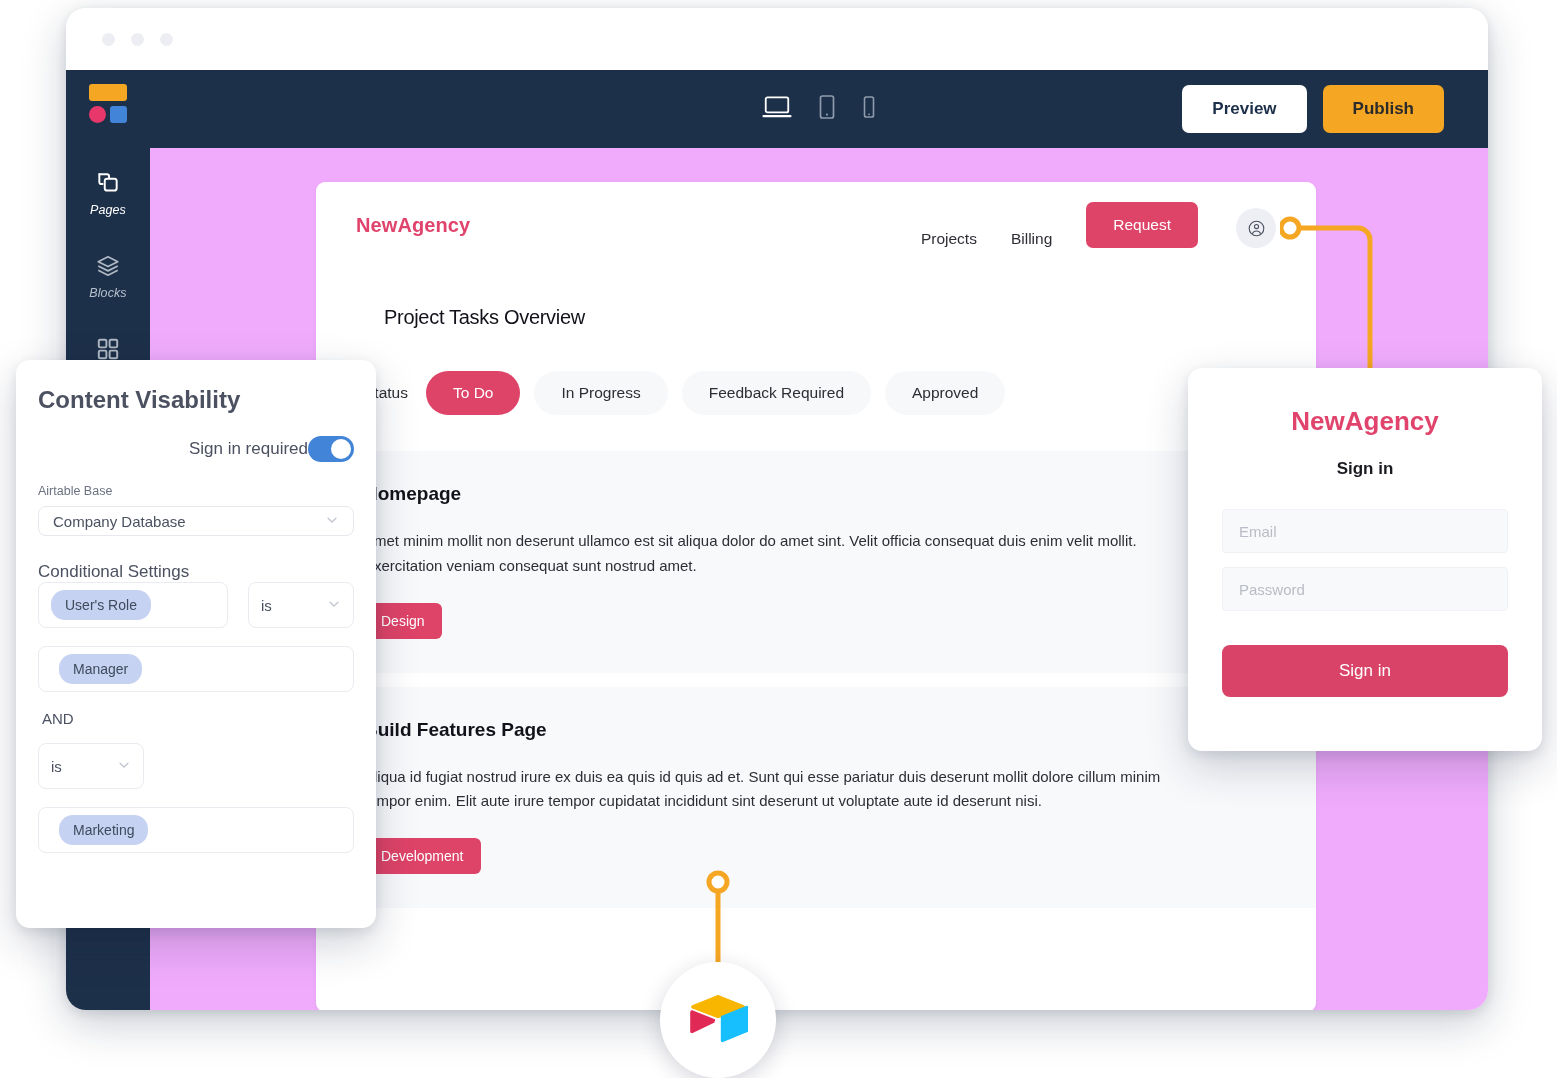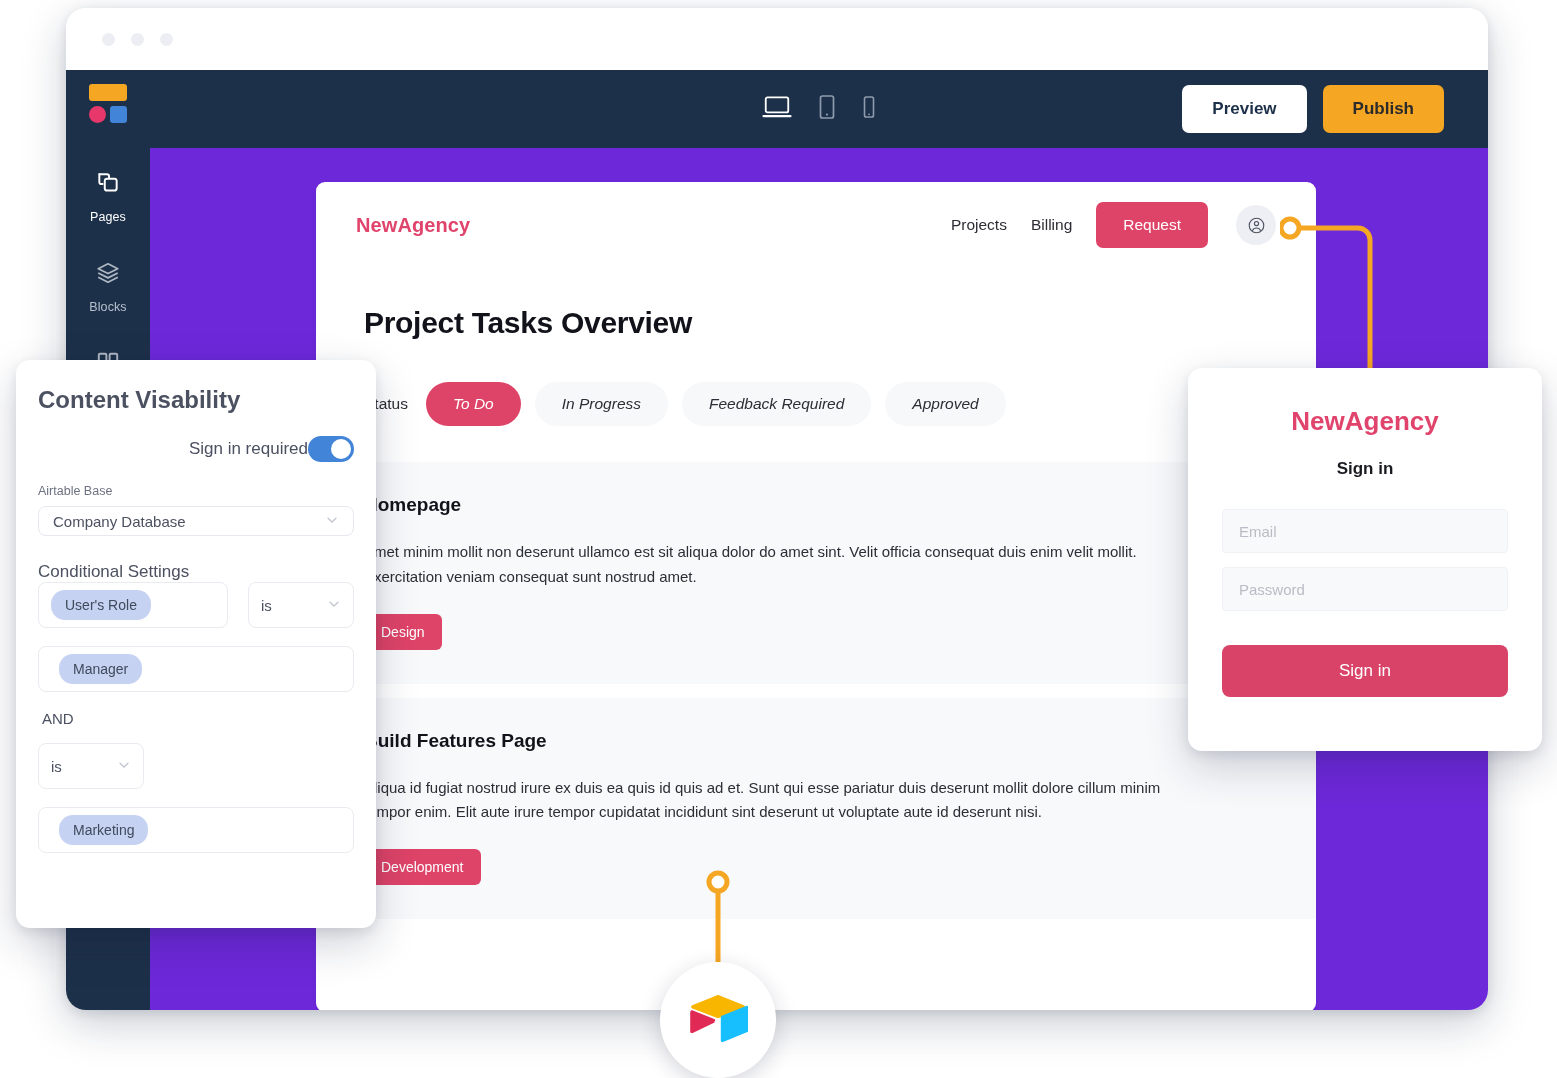--- a/index.html
+++ b/index.html
@@ -33,29 +33,29 @@
     width: 84px; background: #1d3049; flex: 0 0 84px;
     padding-top: 14px; position: relative;
   }
   .logo-mark { width: 44px; height: 40px; margin: 0 auto 46px auto; position: relative; }
   .logo-bar { position: absolute; left: 3px; top: 0; width: 38px; height: 17px; background: #f5a623; border-radius: 3px; }
   .logo-circle { position: absolute; left: 3px; top: 22px; width: 17px; height: 17px; border-radius: 50%; background: #e8376a; }
   .logo-square { position: absolute; left: 24px; top: 22px; width: 17px; height: 17px; border-radius: 3px; background: #4285d8; }
 
   .nav-item {
     display: flex; flex-direction: column; align-items: center;
-    gap: 14px; margin-bottom: 36px; cursor: pointer;
+    gap: 7px; margin-bottom: 36px; cursor: pointer; font-style: italic;
   }
   .nav-item .ic { width: 26px; height: 26px; display: block; }
   .nav-item .lbl { font-size: 12.5px; color: #ffffff; letter-spacing: .1px; }
   .nav-item.dim .lbl { color: #b6c0cd; }
   .nav-item.dim .ic { opacity: .78; }
 
   .canvas {
-    flex: 1; background: #6d28d9; position: relative; overflow: hidden;
+    flex: 1; background: #f0abfc; position: relative; overflow: hidden;
   }
   .topbar {
     height: 78px; background: #1d3049;
     display: flex; align-items: center; position: relative;
   }
   .devices { position: absolute; left: 50%; transform: translateX(-50%); display: flex; align-items: center; gap: 26px; }
   .dev { cursor: pointer; }
   .topbar-actions { position: absolute; right: 44px; display: flex; gap: 16px; align-items: center; }
   .btn-preview {
     background: #ffffff; color: #1d3049; border: none;
@@ -71,42 +71,42 @@
   
   .site {
     position: absolute; left: 166px; top: 112px;
     width: 1000px; height: 830px;
     background: #ffffff; border-radius: 9px;
     box-shadow: 0 1px 5px rgba(0,0,0,.05);
     overflow: hidden;
   }
   .site-nav { height: 86px; display: flex; align-items: center; padding: 0 40px; }
   .site-logo { color: #e0436b; font-size: 20px; font-weight: bold; letter-spacing: .1px; }
-  .site-nav-right { margin-left: auto; display: flex; align-items: center; gap: 24px; }
+  .site-nav-right { margin-left: auto; display: flex; align-items: flex-end; gap: 34px; }
   .site-link { font-size: 15.5px; color: #2d2d35; cursor: pointer; }
   .btn-request {
     background: #de4368; color: #ffffff; border: none;
     font-size: 15.5px; padding: 14px 27px; border-radius: 7px;
     cursor: pointer; font-family: inherit;
   }
   .avatar {
     width: 40px; height: 40px; border-radius: 50%;
     background: #eeeff4; display: flex; align-items: center; justify-content: center;
     cursor: pointer; margin-left: 4px;
   }
   .site-title {
-    margin: 38px 0 0 48px; font-size: 30px; font-weight: bold;
+    margin: 38px 0 0 68px; font-size: 20px; font-weight: normal;
     color: #12131a; letter-spacing: -.3px;
   }
 
   .filters { display: flex; align-items: center; gap: 14px; margin: 42px 0 0 48px; }
   .filter-label { font-size: 15.5px; color: #2d2d35; margin-right: 4px; }
   .chip-tab {
     font-size: 15.5px; padding: 13px 27px; border-radius: 22px;
-    background: #f7f8fa; color: #2d2d35; cursor: pointer; border: none; font-family: inherit; font-style: italic;
+    background: #f7f8fa; color: #2d2d35; cursor: pointer; border: none; font-family: inherit;
   }
   .chip-tab.active { background: #de4368; color: #ffffff; }
 
   .task-list { margin-top: 36px; }
   .task-card { background: #f8f9fb; padding: 32px 48px 34px 48px; }
   .task-card + .task-card { margin-top: 14px; }
   .task-title { font-size: 19px; font-weight: bold; color: #12131a; margin-bottom: 24px; }
   .task-desc { font-size: 15px; color: #2d2d35; line-height: 1.65; max-width: 812px; }
   .task-tag {
     display: inline-block; margin-top: 24px; background: #de4368; color: #fff;

